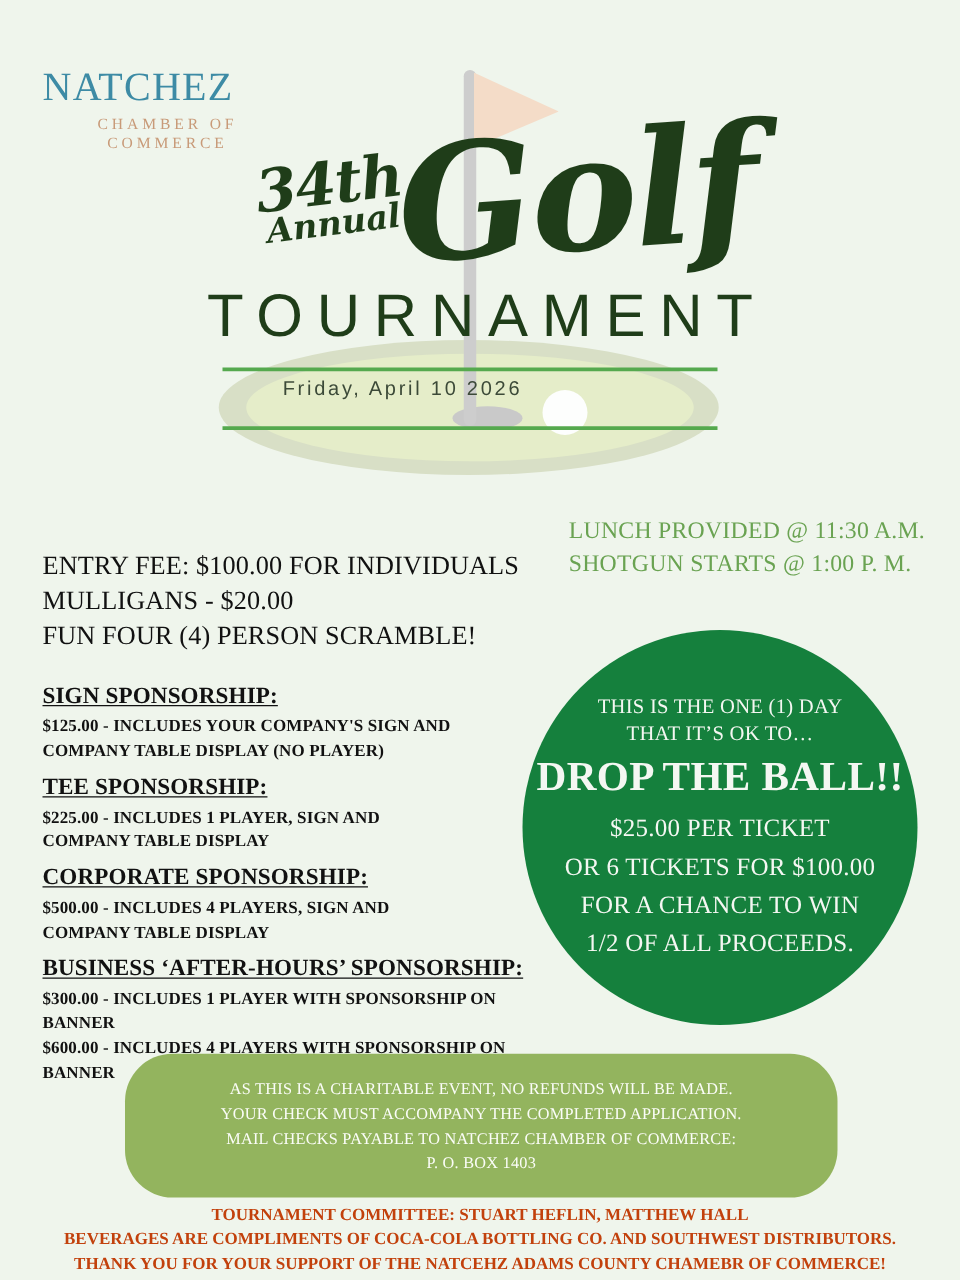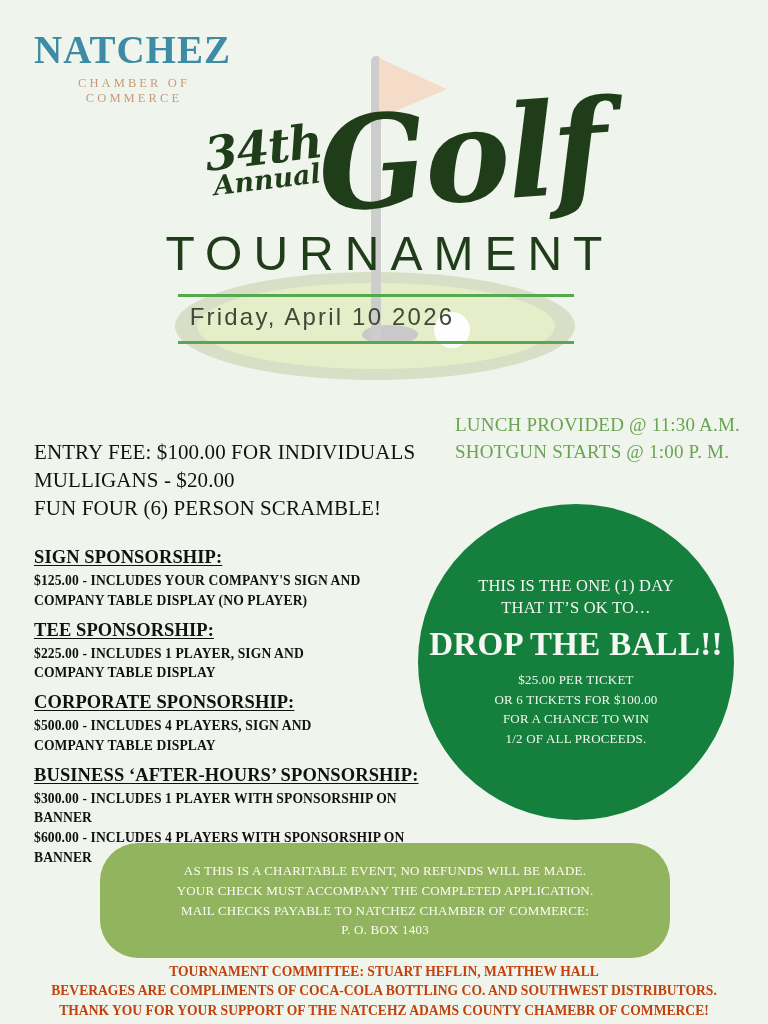--- a/index.html
+++ b/index.html
@@ -10,23 +10,24 @@
     color:#111;
     overflow:hidden;
     position:relative;
   }
   .page{position:relative;width:768px;height:1024px;overflow:hidden;}
 
   
   .logo{position:absolute;left:34px;top:30px;width:210px;}
   .logo-main{
     font-family:"Liberation Serif",serif;
-    font-size:39px;letter-spacing:1px;color:#3d8ba5;
-    line-height:1;font-weight:700;
+    font-size:32px;letter-spacing:1px;color:#3d8ba5;
+    line-height:1;font-weight:400;
     font-variant:small-caps;
+    margin-top:23px;
   }
   .logo-sub{
     font-family:"Liberation Serif",serif;
     font-size:12.5px;letter-spacing:3.1px;color:#c89a78;
     margin-top:7px;font-variant:small-caps;
     text-align:center;width:200px;
   }
 
   
   .hero{position:absolute;left:0;top:0;width:768px;height:400px;}
@@ -89,21 +90,21 @@
   .rule{
     position:absolute;height:3px;background:#55a94e;
     left:178px;width:396px;
   }
   .rule-top{top:294px;}
   .rule-bot{top:341px;}
   .date{
     position:absolute;left:0;top:303px;width:644px;
     text-align:center;
     font-family:"Liberation Sans",sans-serif;
-    font-size:24px;letter-spacing:2.2px;
+    font-size:16px;letter-spacing:2.2px;
     color:#3c4a38;
   }
 
   
   .leftcol{position:absolute;left:34px;top:438px;width:395px;}
   .bigline{
     font-size:21px;line-height:1.34;
     letter-spacing:.1px;color:#111;
     white-space:nowrap;
   }
@@ -138,21 +139,21 @@
     display:flex;flex-direction:column;
     align-items:center;justify-content:center;
     text-align:right;
   }
   .c-small{font-size:16.5px;line-height:1.32;letter-spacing:.2px;}
   .c-big{
     font-size:33px;font-weight:700;
     letter-spacing:.3px;margin:9px 0 9px;
     line-height:1;
   }
-  .c-mid{font-size:13px;line-height:1.52;letter-spacing:.2px;}
+  .c-mid{font-size:20px;line-height:1.52;letter-spacing:.2px;}
 
   
   .banner{
     position:absolute;left:100px;top:843px;
     width:570px;height:115px;
     background:#93b45e;border-radius:38px;
     color:#fbfdf8;text-align:center;
     display:flex;flex-direction:column;
     align-items:center;justify-content:center;
   }
@@ -193,21 +194,21 @@
     <div class="tournament">TOURNAMENT</div>
 
     <div class="rule rule-top"></div>
     <div class="date">Friday, April 10 2026</div>
     <div class="rule rule-bot"></div>
   </div>
 
   <div class="leftcol">
     <div class="bigline">ENTRY FEE: $100.00 FOR INDIVIDUALS</div>
     <div class="bigline">MULLIGANS - $20.00</div>
-    <div class="bigline">FUN FOUR (6) PERSON SCRAMBLE!</div>
+    <div class="bigline">FUN FOUR (4) PERSON SCRAMBLE!</div>
     <div class="spacer"></div>
 
     <div class="tier">
       <div class="tier-title">SIGN SPONSORSHIP:</div>
       <div class="tier-line">$125.00 - INCLUDES YOUR COMPANY'S SIGN AND</div>
       <div class="tier-line">COMPANY TABLE DISPLAY (NO PLAYER)</div>
     </div>
 
     <div class="tier">
       <div class="tier-title">TEE SPONSORSHIP:</div>

